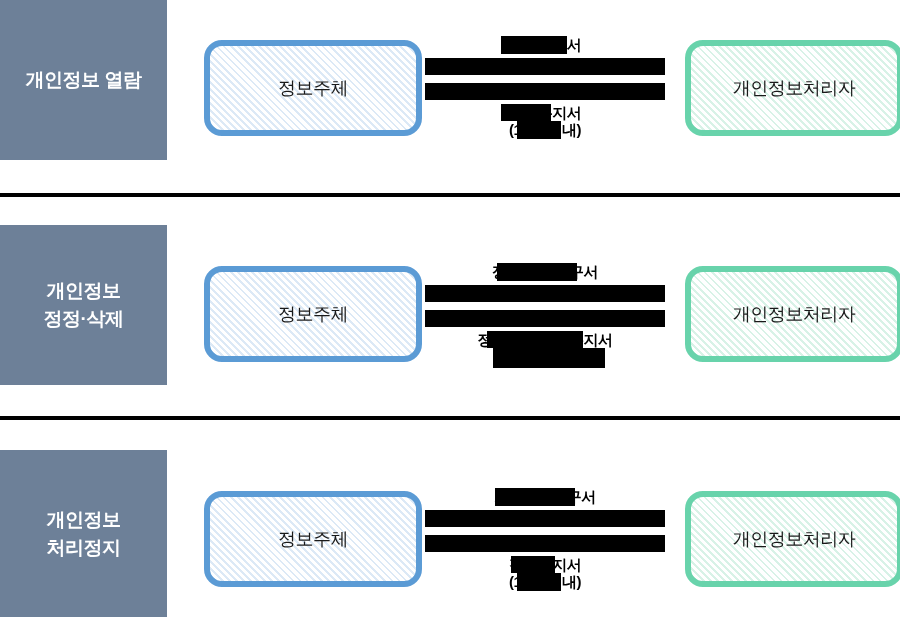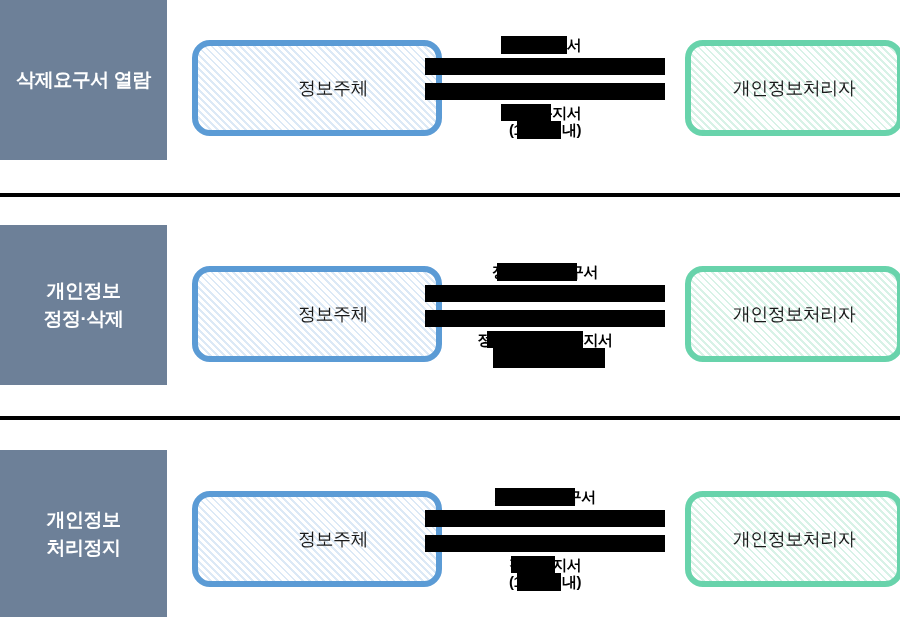--- a/index.html
+++ b/index.html
@@ -51,31 +51,30 @@
     align-items: center;
     justify-content: center;
     border-radius: 18px;
     font-size: 18px;
     font-weight: 400;
     color: #1a1a1a;
     letter-spacing: -0.5px;
     text-align: center;
   }
   .actor-subject {
-    left: 192px;
+    left: 204px;
     width: 206px;
     height: 84px;
     border: 6px solid #5b9bd5;
     background-color: #f2f7fc;
     background-image: repeating-linear-gradient(
       45deg,
       #ffffff 0px, #ffffff 3px,
       #dce9f6 3px, #dce9f6 5px
     );
-    padding-left: 32px;
   }
   .actor-controller {
     left: 685px;
     width: 206px;
     height: 84px;
     border: 6px solid #68d3ab;
     background-color: #f1fbf7;
     background-image: repeating-linear-gradient(
       45deg,
       #ffffff 0px, #ffffff 3px,
@@ -147,21 +146,21 @@
     background: #000000;
   }
   #divider-0 { top: 193px; }
   #divider-1 { top: 416px; }
 </style>
 </head>
 <body>
 
 <div class="section" id="section-0">
 
-  <div class="category-panel">삭제요구서 열람</div>
+  <div class="category-panel">개인정보 열람</div>
 
   <div class="actor-box actor-subject">
     <span>정보주체</span>
   </div>
 
   <div class="flow">
 
     <div class="flow-label label-top">
       <span>열람요구서</span>
       <span class="redact" style="left:76px;width:66px;"></span>

